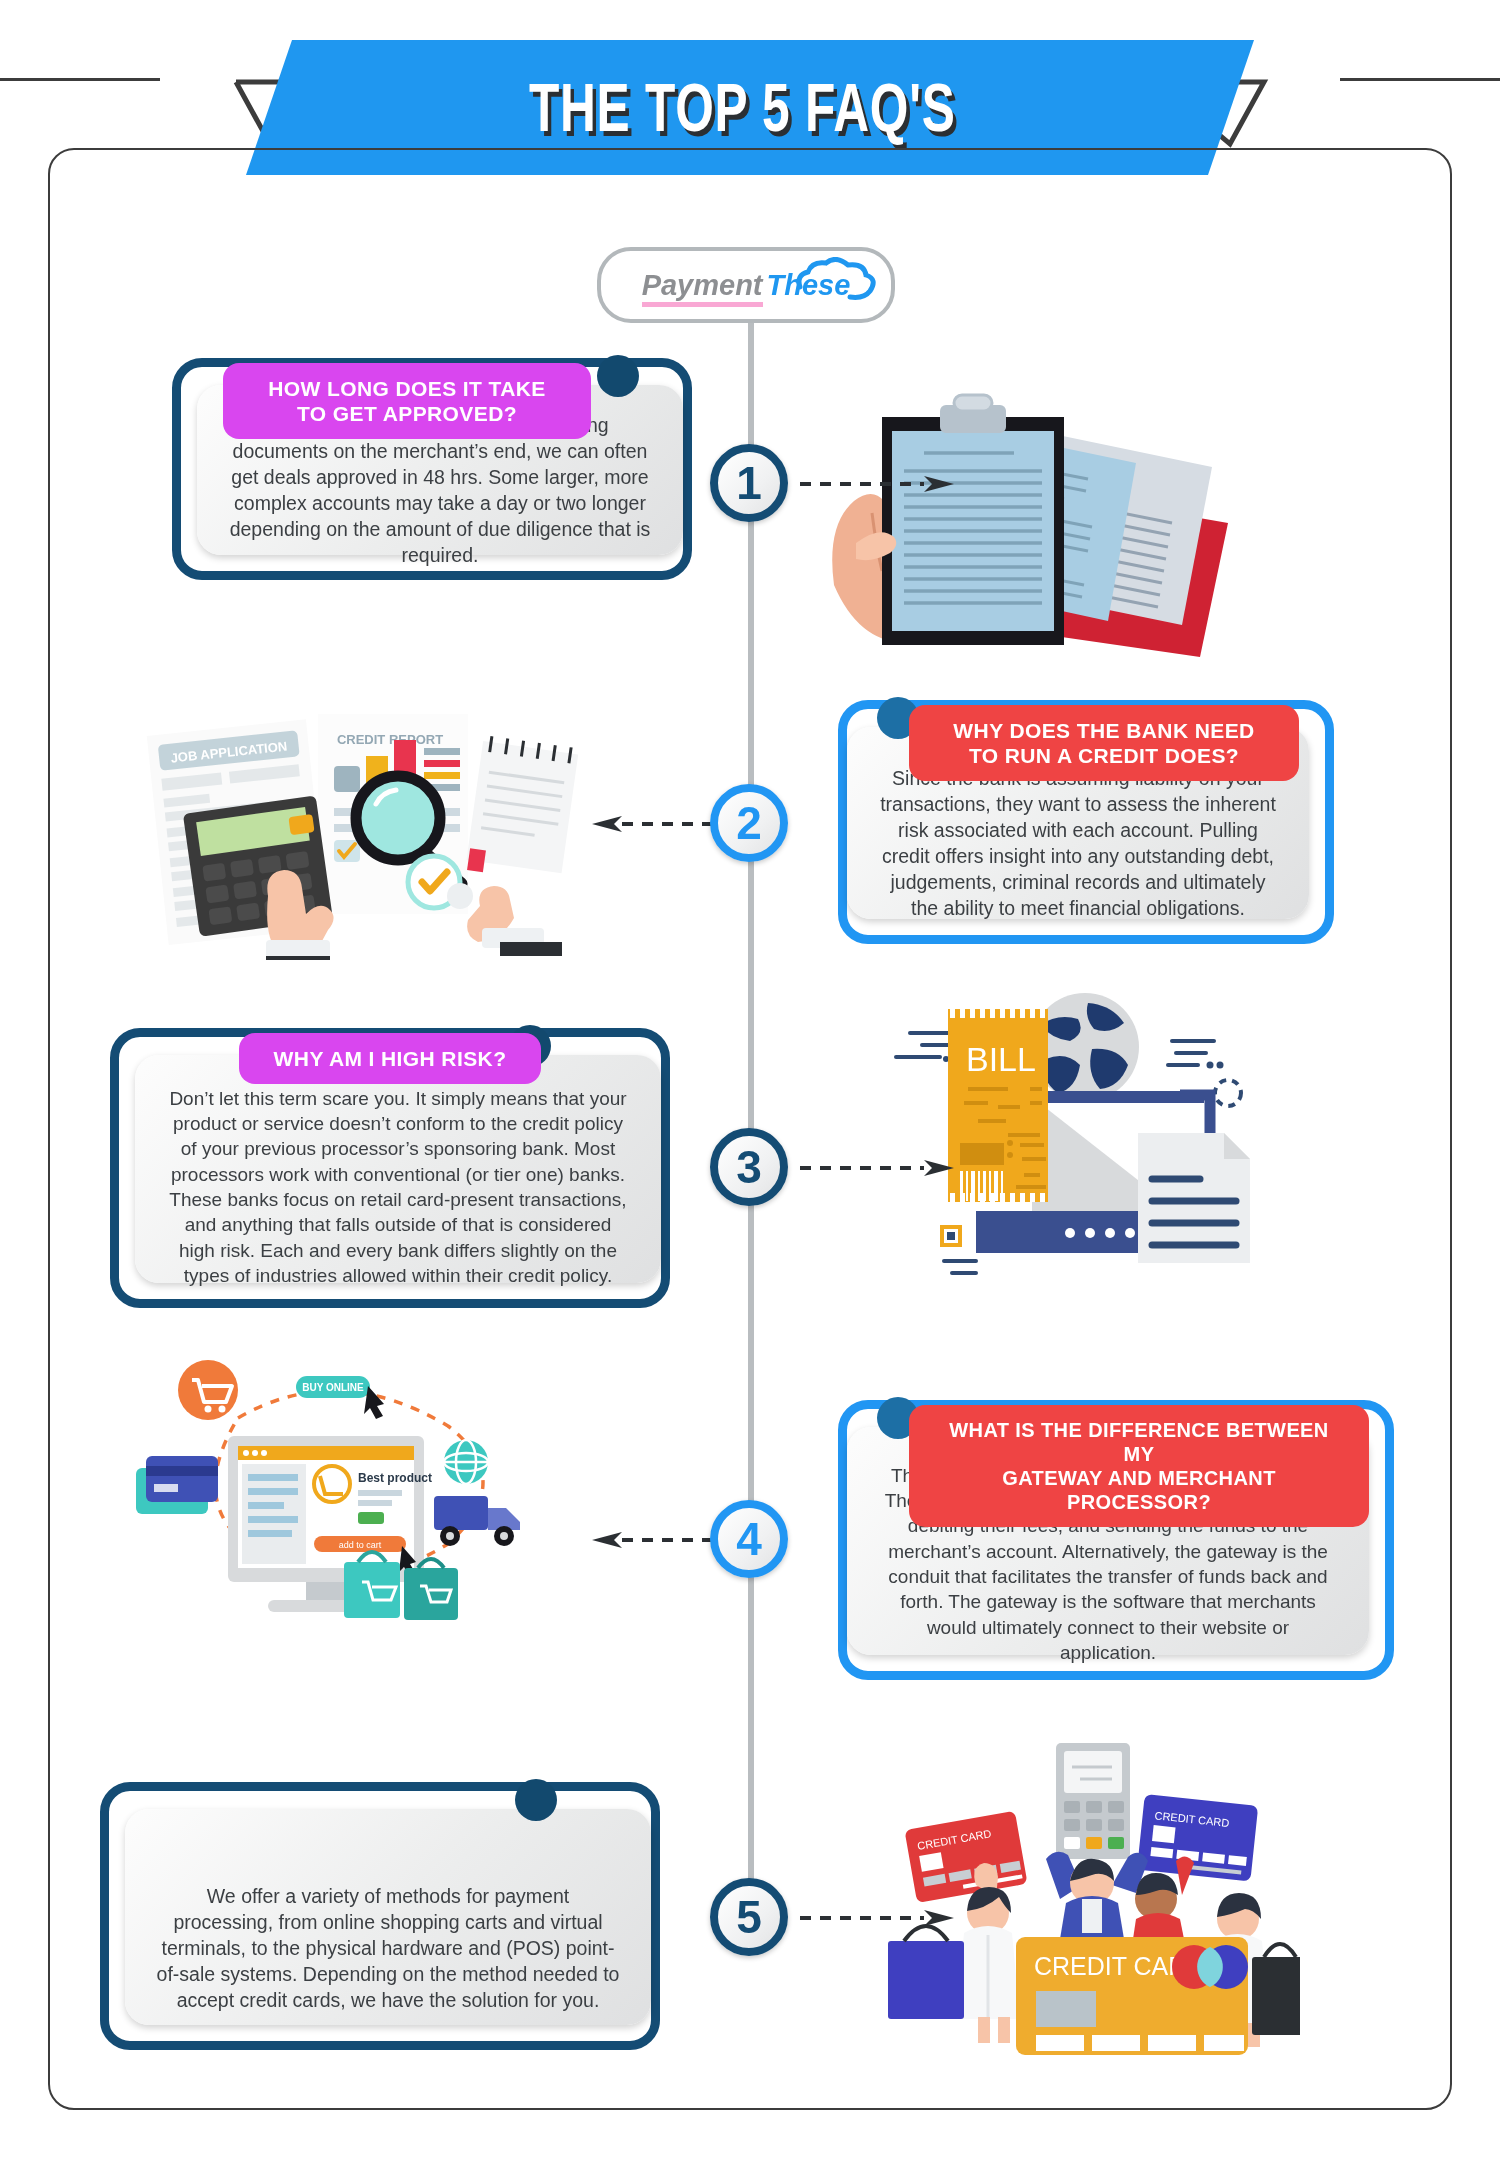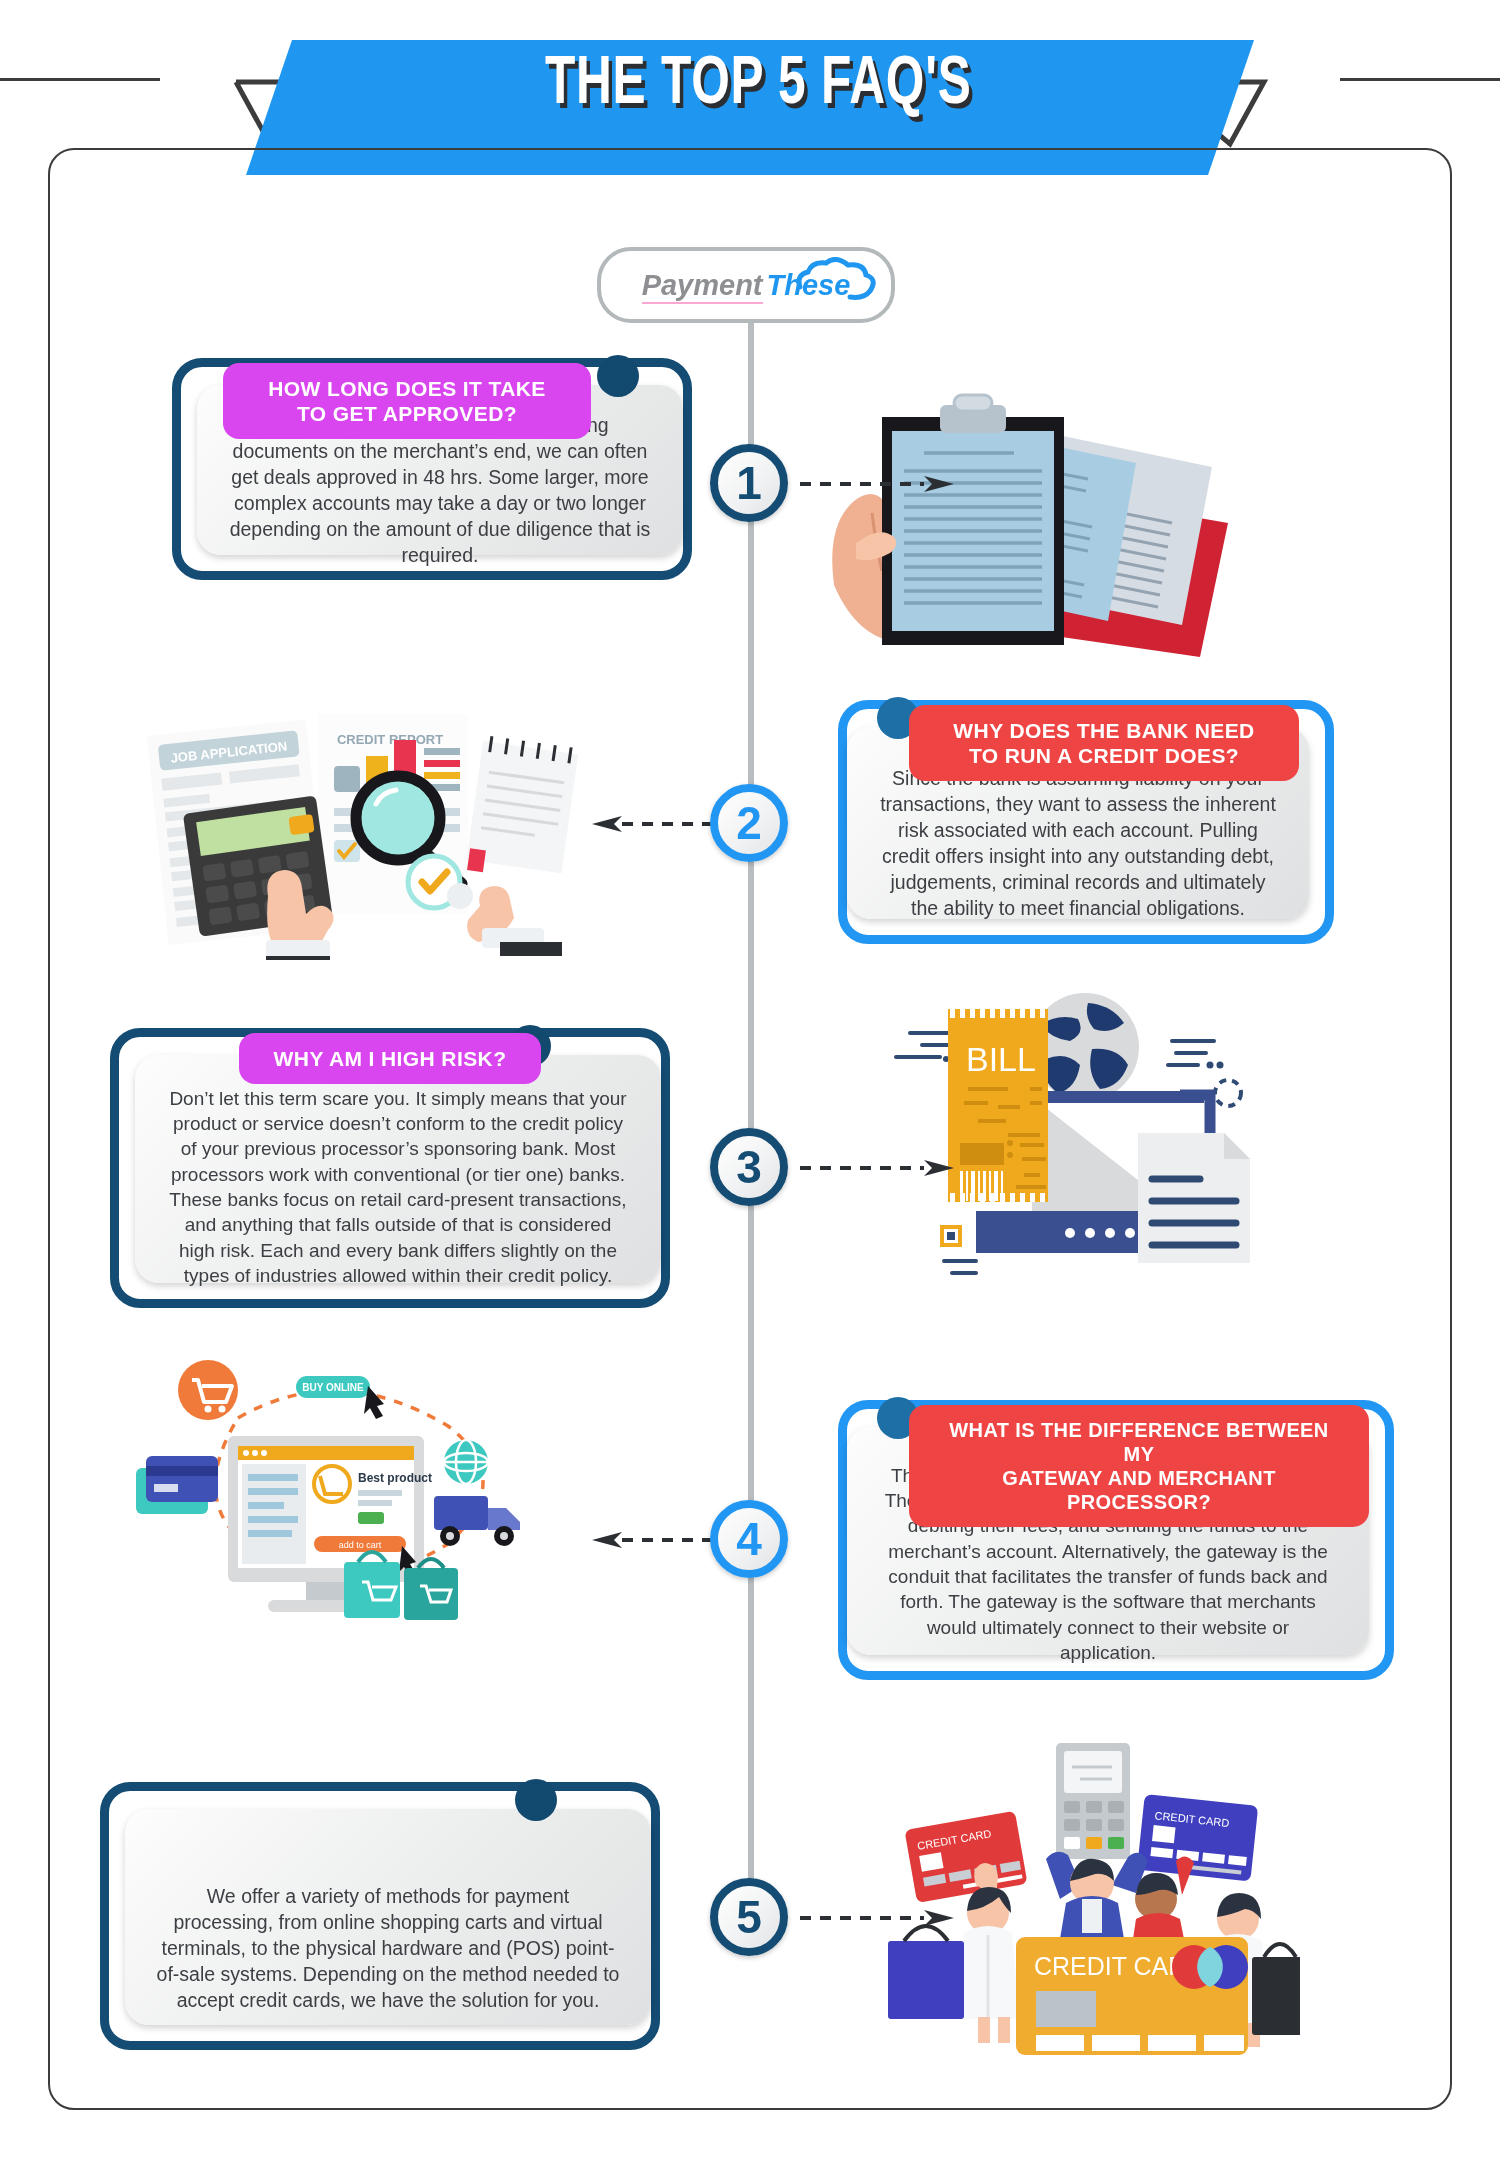--- a/index.html
+++ b/index.html
@@ -16,39 +16,39 @@
   .ribbon-tail.left{left:0px;}
   .ribbon-tail.right{right:0px;}
   .notch{position:absolute;top:78px;width:120px;height:70px;}
   .notch svg{display:block;}
   .notch.left{left:230px;}
   .notch.right{right:230px;}
 
   .ribbon{position:absolute;left:246px;top:40px;width:1008px;height:135px;
           background:#1f97f0;
           clip-path:polygon(46px 0, 1008px 0, 962px 135px, 0 135px);}
-  .ribbon-title{position:absolute;left:254px;top:40px;width:1008px;height:135px;
-          display:flex;justify-content:center;}
+  .ribbon-title{position:absolute;left:238px;top:40px;width:1008px;height:135px;
+          display:flex;align-items:center;justify-content:center;}
   .ribbon-title span{
           font-family:"Liberation Sans Narrow","Liberation Sans",sans-serif;
           font-weight:bold;font-size:69px;letter-spacing:1px;color:#ffffff;
           transform:scaleX(0.72);transform-origin:center;white-space:nowrap;
           text-shadow:5px 5px 0 #2b2f33;}
 
   
   .spine{position:absolute;left:748px;top:300px;width:6px;height:1630px;
          background:#b9bdc0;border-radius:3px;}
 
   
   .logo-pill{position:absolute;left:597px;top:247px;width:290px;height:68px;
              border:4px solid #b3b8bb;border-radius:34px;background:#ffffff;
              display:flex;align-items:center;justify-content:center;z-index:5;}
   .logo-txt{font-size:29px;font-weight:bold;font-style:italic;white-space:nowrap;
             position:relative;}
-  .logo-pay{color:#8d8f92;border-bottom:2px solid #f9a8d4;padding-bottom:1px;}
+  .logo-pay{color:#8d8f92;border-bottom:5px solid #f9a8d4;padding-bottom:1px;}
   .logo-cloud{color:#1f97f0;margin-left:4px;position:relative;}
   .cloud-outline{position:absolute;left:152px;top:-12px;}
 
   
   .card{position:absolute;border-radius:30px;box-sizing:border-box;}
   .card-body{position:absolute;left:16px;top:18px;right:0;bottom:16px;
              background:linear-gradient(135deg,#fdfdfd 0%,#eceded 52%,#dfe0e1 100%);
              border-radius:24px;box-shadow:0 3px 7px rgba(0,0,0,0.18);
              display:flex;align-items:center;justify-content:center;}
   .card-text{padding:62px 30px 20px 30px;text-align:center;color:#3b3f43;

